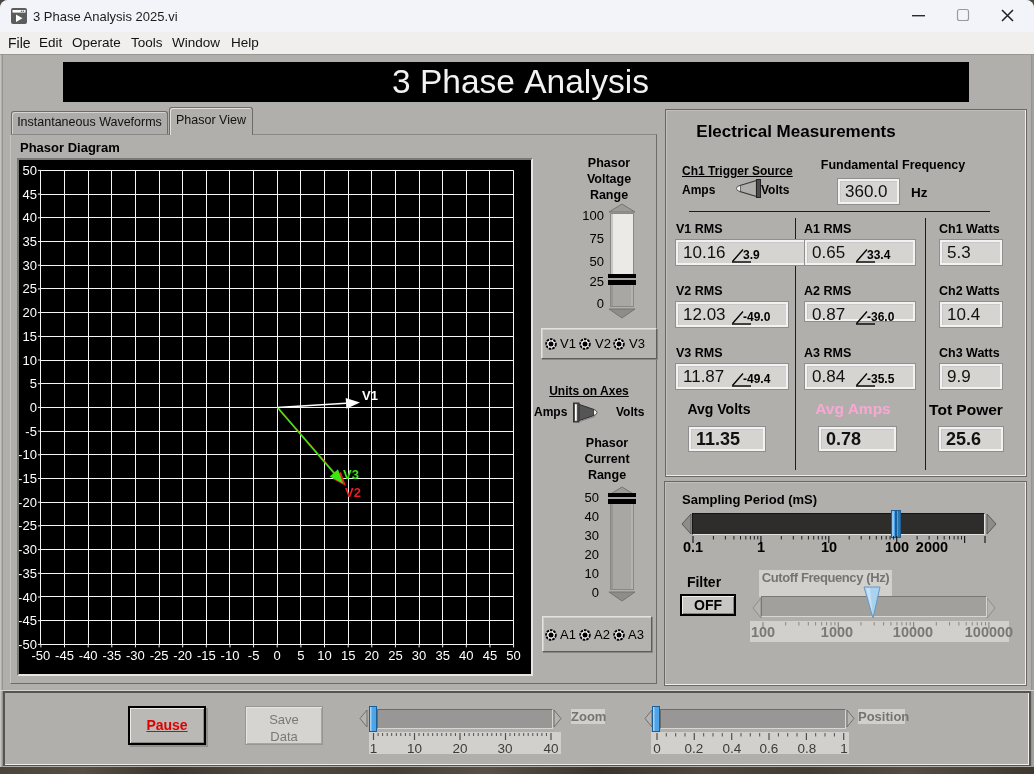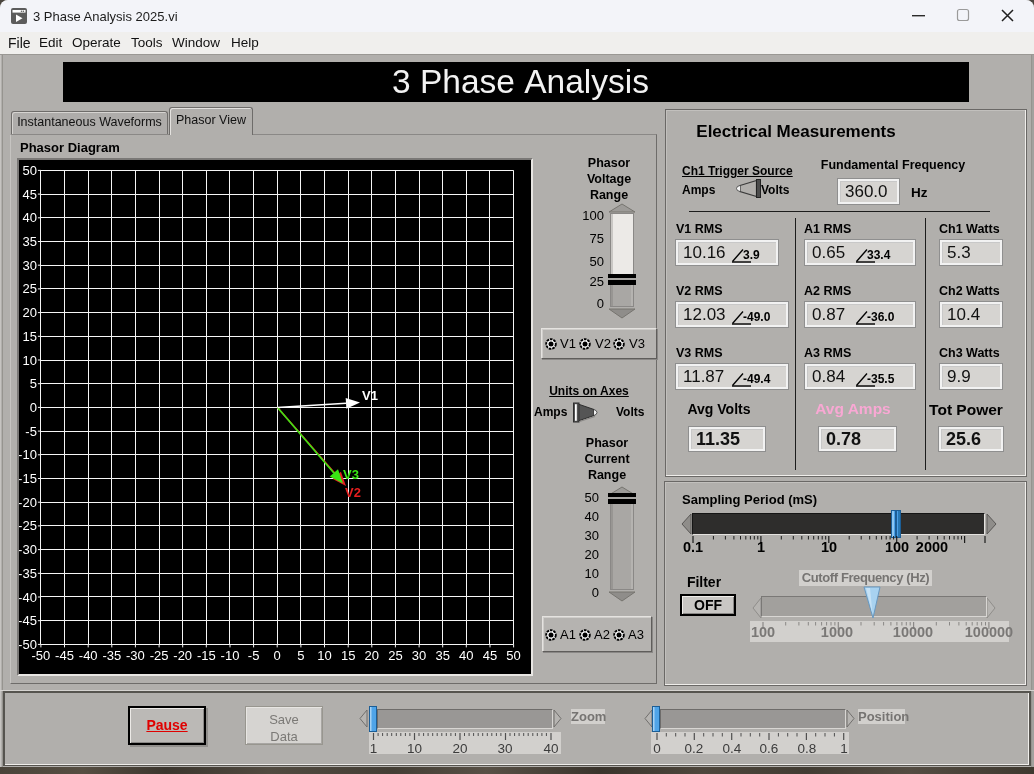--- a/index.html
+++ b/index.html
@@ -274,21 +274,21 @@
   </svg>
 <div style="position:absolute;left:793px;top:158px;width:200px;text-align:center;font-size:12.5px;font-weight:bold;color:#000;">Fundamental Frequency</div>
 <div class="disp" style="left:837px;top:178px;width:63px;height:27px;">
     <span class="dv">360.0</span>
   </div>
 <div style="position:absolute;left:911px;top:185px;font-size:13.5px;font-weight:bold;color:#000;">Hz</div>
 <div style="position:absolute;left:689px;top:211px;width:301px;height:1px;background:#1c1c1c;"></div>
 <div style="position:absolute;left:795px;top:218px;width:1px;height:252px;background:#1c1c1c;"></div>
 <div style="position:absolute;left:925px;top:218px;width:1px;height:252px;background:#1c1c1c;"></div>
 <div style="position:absolute;left:676px;top:222px;font-size:12.5px;font-weight:bold;color:#000;text-align:right;">V1 RMS</div>
-<div class="disp" style="left:675px;top:239px;width:104px;height:27px;">
+<div class="disp" style="left:675px;top:239px;width:132px;height:27px;">
     <span class="dv">10.16</span>
     <svg style="position:absolute;left:55px;top:2px" width="45" height="22">
 <line x1="1" y1="20" x2="20" y2="20" stroke="#000" stroke-width="1.4"></line>
 <line x1="1.5" y1="19.5" x2="12" y2="7.5" stroke="#000" stroke-width="1.4"></line>
 <text x="12" y="17" font-size="12" font-weight="bold" fill="#000">3.9</text>
     </svg>
   </div>
 <div style="position:absolute;left:804px;top:222px;font-size:12.5px;font-weight:bold;color:#000;">A1 RMS</div>
 <div class="disp" style="left:804px;top:239px;width:112px;height:27px;">
     <span class="dv">0.65</span>
@@ -305,21 +305,21 @@
 <div style="position:absolute;left:676px;top:284px;font-size:12.5px;font-weight:bold;color:#000;">V2 RMS</div>
 <div class="disp" style="left:675px;top:301px;width:114px;height:27px;">
     <span class="dv">12.03</span>
     <svg style="position:absolute;left:55px;top:2px" width="59" height="22">
 <line x1="1" y1="20" x2="20" y2="20" stroke="#000" stroke-width="1.4"></line>
 <line x1="1.5" y1="19.5" x2="12" y2="7.5" stroke="#000" stroke-width="1.4"></line>
 <text x="12" y="17" font-size="12" font-weight="bold" fill="#000">-49.0</text>
     </svg>
   </div>
 <div style="position:absolute;left:804px;top:284px;font-size:12.5px;font-weight:bold;color:#000;">A2 RMS</div>
-<div class="disp" style="left:804px;top:301px;width:112px;height:27px;">
+<div class="disp" style="left:804px;top:301px;width:112px;height:21px;">
     <span class="dv">0.87</span>
     <svg style="position:absolute;left:50px;top:2px" width="59" height="22">
 <line x1="1" y1="20" x2="20" y2="20" stroke="#000" stroke-width="1.4"></line>
 <line x1="1.5" y1="19.5" x2="12" y2="7.5" stroke="#000" stroke-width="1.4"></line>
 <text x="12" y="17" font-size="12" font-weight="bold" fill="#000">-36.0</text>
     </svg>
   </div>
 <div style="position:absolute;left:939px;top:284px;font-size:12.5px;font-weight:bold;color:#000;">Ch2 Watts</div>
 <div class="disp" style="left:939px;top:301px;width:64px;height:27px;">
     <span class="dv">10.4</span>
@@ -408,21 +408,21 @@
     <line x1="305" y1="0" x2="305" y2="7" stroke="#1c1c1c" stroke-width="1.2"></line>
   </svg>
 <div style="position:absolute;left:663px;top:539px;width:60px;text-align:center;font-size:14.5px;font-weight:bold;color:#000;">0.1</div>
 <div style="position:absolute;left:731px;top:539px;width:60px;text-align:center;font-size:14.5px;font-weight:bold;color:#000;">1</div>
 <div style="position:absolute;left:799px;top:539px;width:60px;text-align:center;font-size:14.5px;font-weight:bold;color:#000;">10</div>
 <div style="position:absolute;left:867px;top:539px;width:60px;text-align:center;font-size:14.5px;font-weight:bold;color:#000;">100</div>
 <div style="position:absolute;left:902px;top:539px;width:60px;text-align:center;font-size:14.5px;font-weight:bold;color:#000;">2000</div>
 <div style="position:absolute;left:674px;top:574px;width:60px;text-align:center;font-size:14px;font-weight:bold;color:#000;">Filter</div>
 <div style="position:absolute;left:680px;top:594px;width:56px;height:22px;background:#c9c7c4;border:2px solid #000;box-shadow:inset 1px 1px 0 #f0eeeb, inset -1px -1px 0 #8a8886;"></div>
 <div style="position:absolute;left:680px;top:597px;width:56px;text-align:center;font-size:14px;font-weight:bold;color:#000;">OFF</div>
-<div class="chipt" style="left:799px;top:570px;width:133px;height:16px;font-size:13px;line-height:16px;white-space:nowrap;overflow:visible;"><span style="letter-spacing:-0.4px">Cutoff Frequency (Hz)</span></div>
+<div class="chipt" style="left:759px;top:570px;width:133px;height:27px;font-size:13px;line-height:16px;white-space:nowrap;overflow:visible;"><span style="letter-spacing:-0.4px">Cutoff Frequency (Hz)</span></div>
 <svg style="position:absolute;left:750px;top:593px" width="250" height="30">
 <polygon points="11,5 11,25 3,15" fill="#b6b4b1" stroke="#8f8d8a" stroke-width="1"></polygon>
 <polygon points="237,5 237,25 245,15" fill="#b6b4b1" stroke="#8f8d8a" stroke-width="1"></polygon>
   </svg>
 <div style="position:absolute;left:761px;top:596px;width:226px;height:21px;background:#a2a09d;border:1px solid;border-color:#7a7876 #d8d6d3 #d8d6d3 #7a7876;"></div>
 <svg style="position:absolute;left:861px;top:586px" width="22" height="36">
 <path d="M3 1 L19 1 L12 32 Z" fill="#a8d2f0" stroke="#6898c0" stroke-width="1"></path>
 <path d="M5 2 L9 2 L11.5 28 Z" fill="#c6e2f6"></path>
   </svg>
 <div class="chipt" style="left:750px;top:621px;width:259px;height:21px;"></div>

